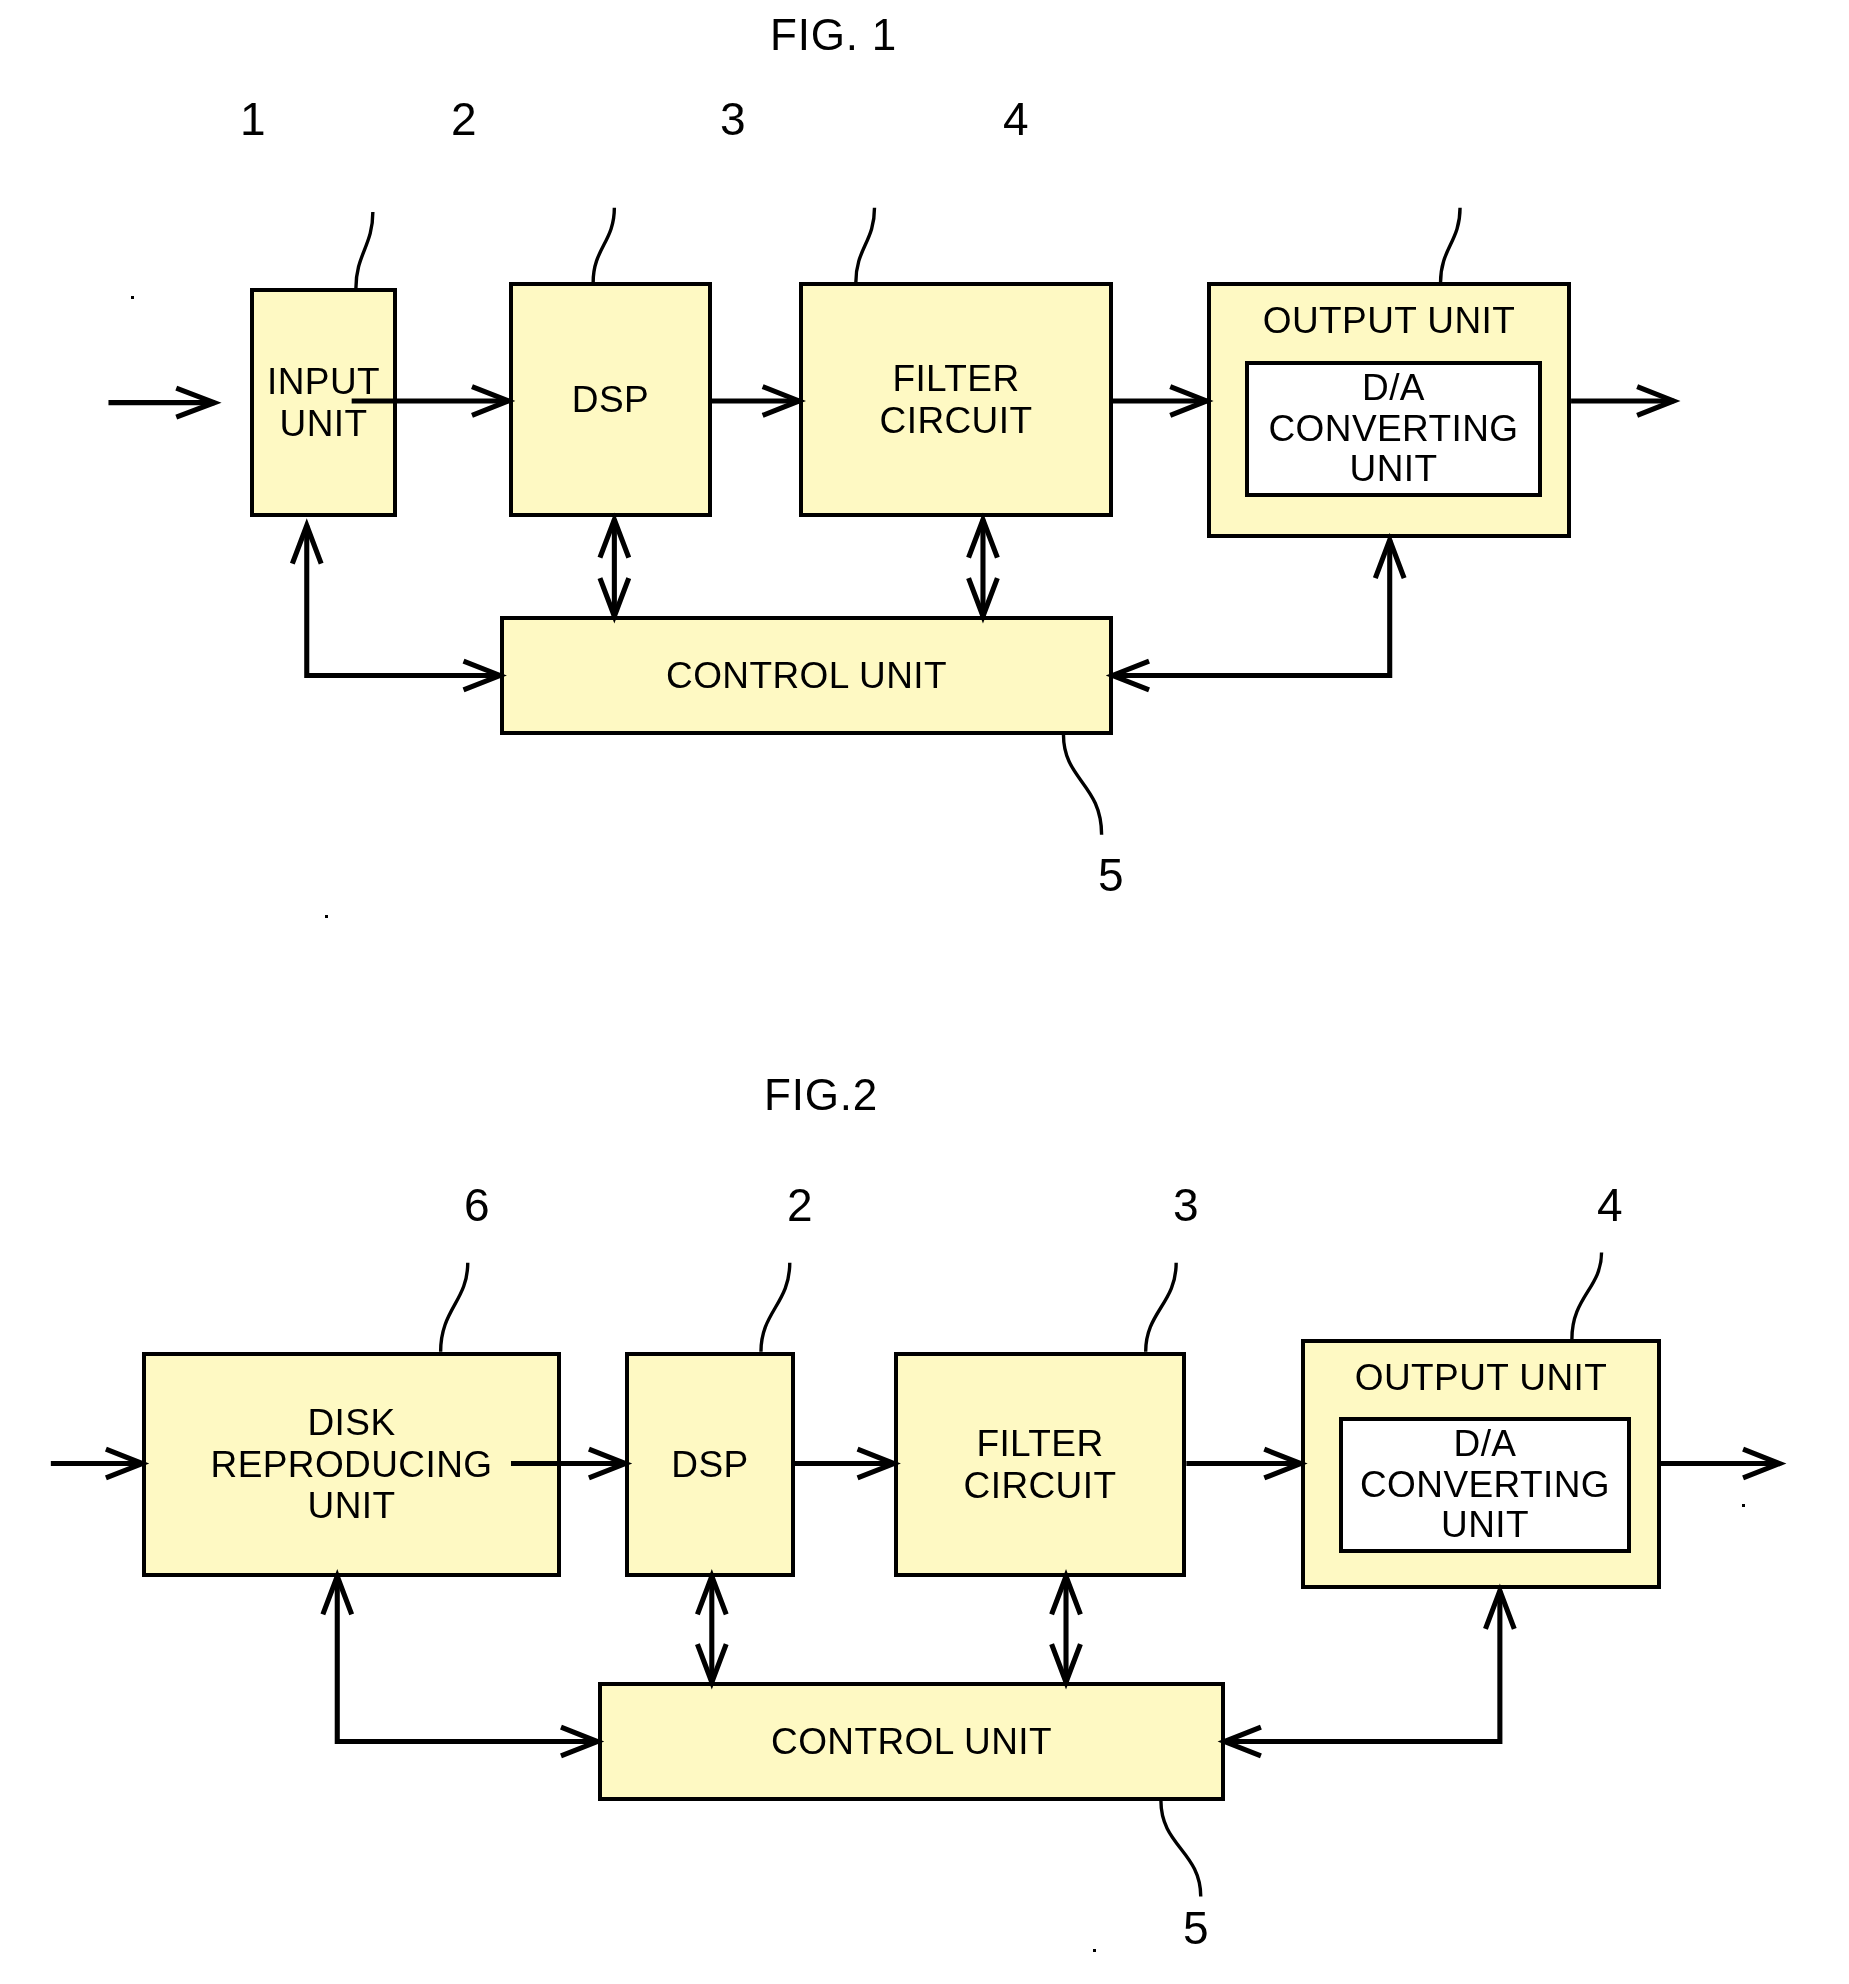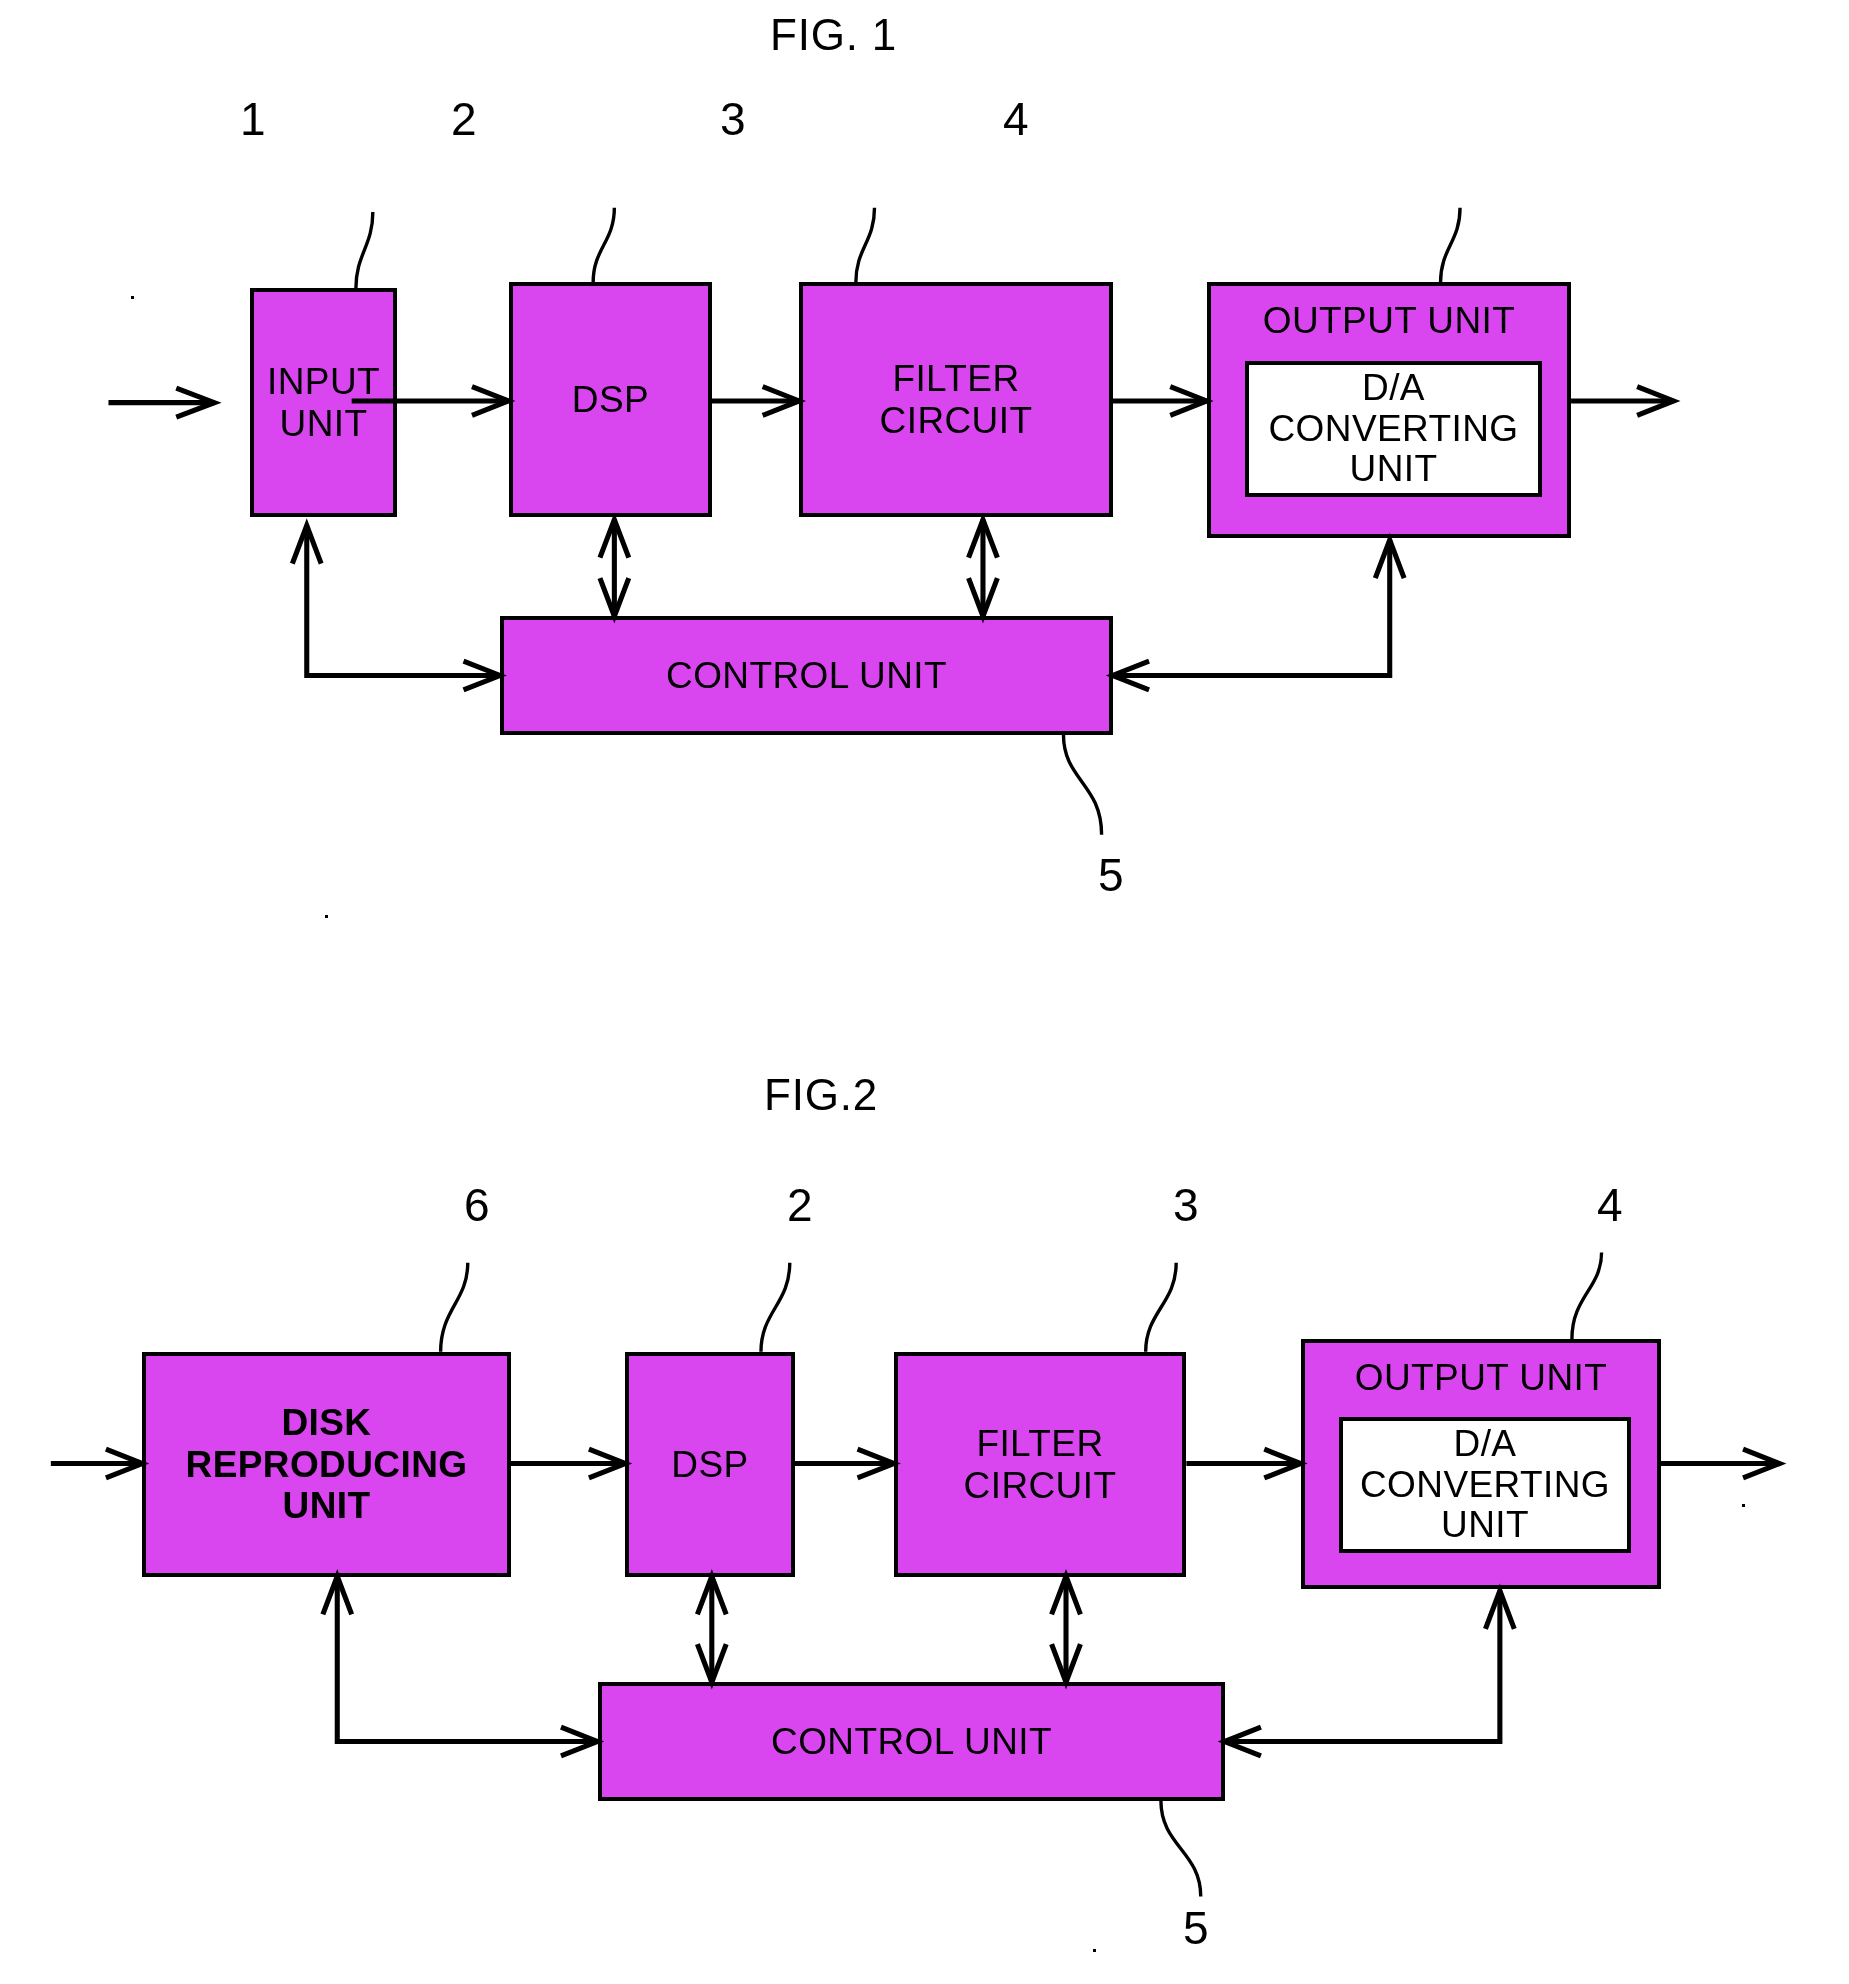--- a/index.html
+++ b/index.html
@@ -23,21 +23,21 @@
     position: absolute;
     font-size: 44px;
     font-weight: 400;
     letter-spacing: 0.8px;
     color: #000;
     white-space: nowrap;
   }
   .block {
     position: absolute;
     border: 4.2px solid #000;
-    background: #d946ef;
+    background: #fef9c3;
     box-sizing: border-box;
     display: flex;
     align-items: center;
     justify-content: center;
     text-align: center;
   }
   .block-label {
     font-size: 37px;
     line-height: 1.12;
     letter-spacing: 0.4px;
@@ -149,21 +149,21 @@
   </div>
 
   <div class="fig-title" style="left:764px; top:1070px;">FIG.2</div>
 
   <div class="ref-num" style="left:464px; top:1178px;">6</div>
   <div class="ref-num" style="left:787px; top:1178px;">2</div>
   <div class="ref-num" style="left:1173px; top:1178px;">3</div>
   <div class="ref-num" style="left:1597px; top:1178px;">4</div>
   <div class="ref-num" style="left:1183px; top:1901px;">5</div>
 
-  <div class="block" style="left:142px; top:1352px; width:369px; height:225px;font-weight:bold;">
+  <div class="block" style="left:142px; top:1352px; width:419px; height:225px;">
     <div class="block-label">DISK
 REPRODUCING
 UNIT</div>
   </div>
 
   <div class="block" style="left:625px; top:1352px; width:170px; height:225px;">
     <div class="block-label">DSP</div>
   </div>
 
   <div class="block" style="left:894px; top:1352px; width:292px; height:225px;">

